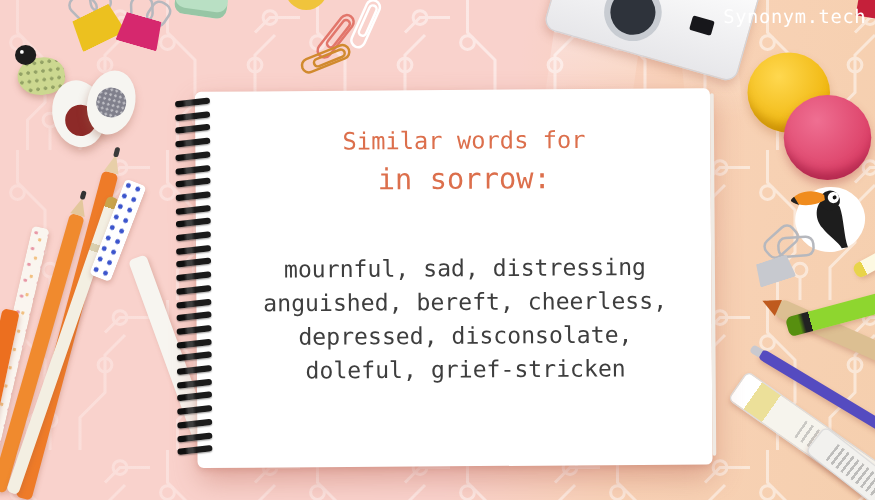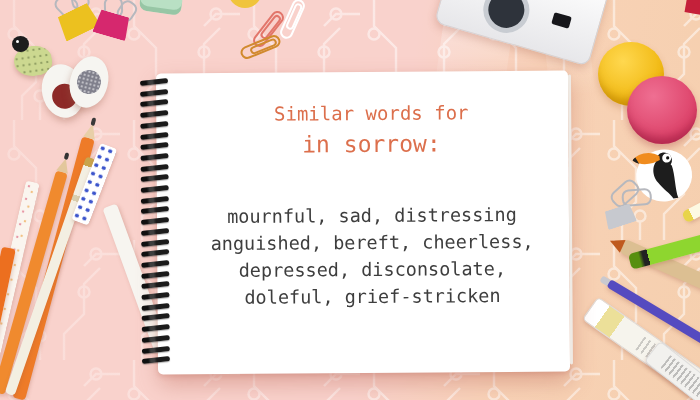--- a/index.html
+++ b/index.html
@@ -281,14 +281,15 @@
       <div class="h2">in sorrow:</div>
       <div class="syns">
         <div class="syn-line">mournful, sad, distressing</div>
         <div class="syn-line">anguished, bereft, cheerless,</div>
         <div class="syn-line">depressed, disconsolate,</div>
         <div class="syn-line">doleful, grief-stricken</div>
       </div>
     </div>
   </div>
 
+  <div class="watermark">Synonym.tech</div>
 
 </div>
 
 </body></html>

